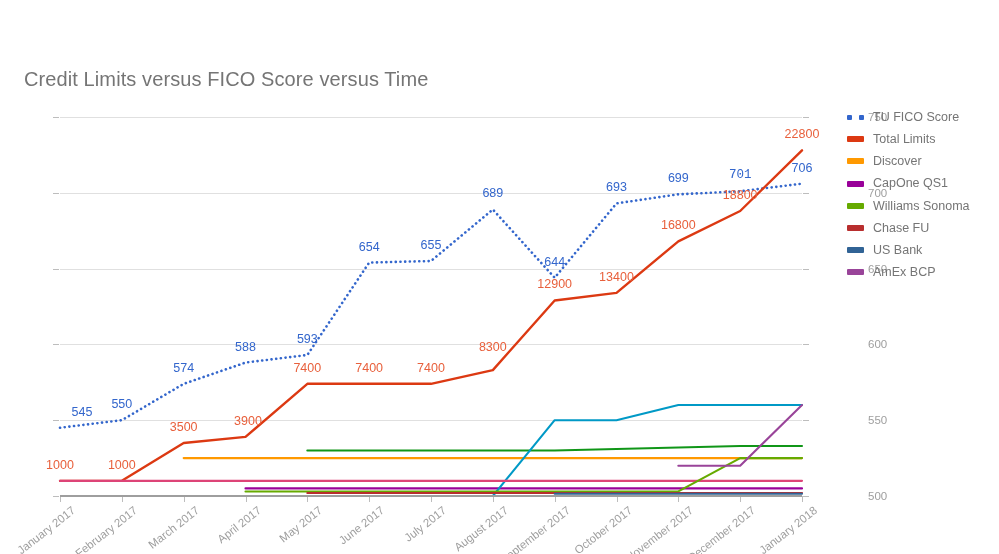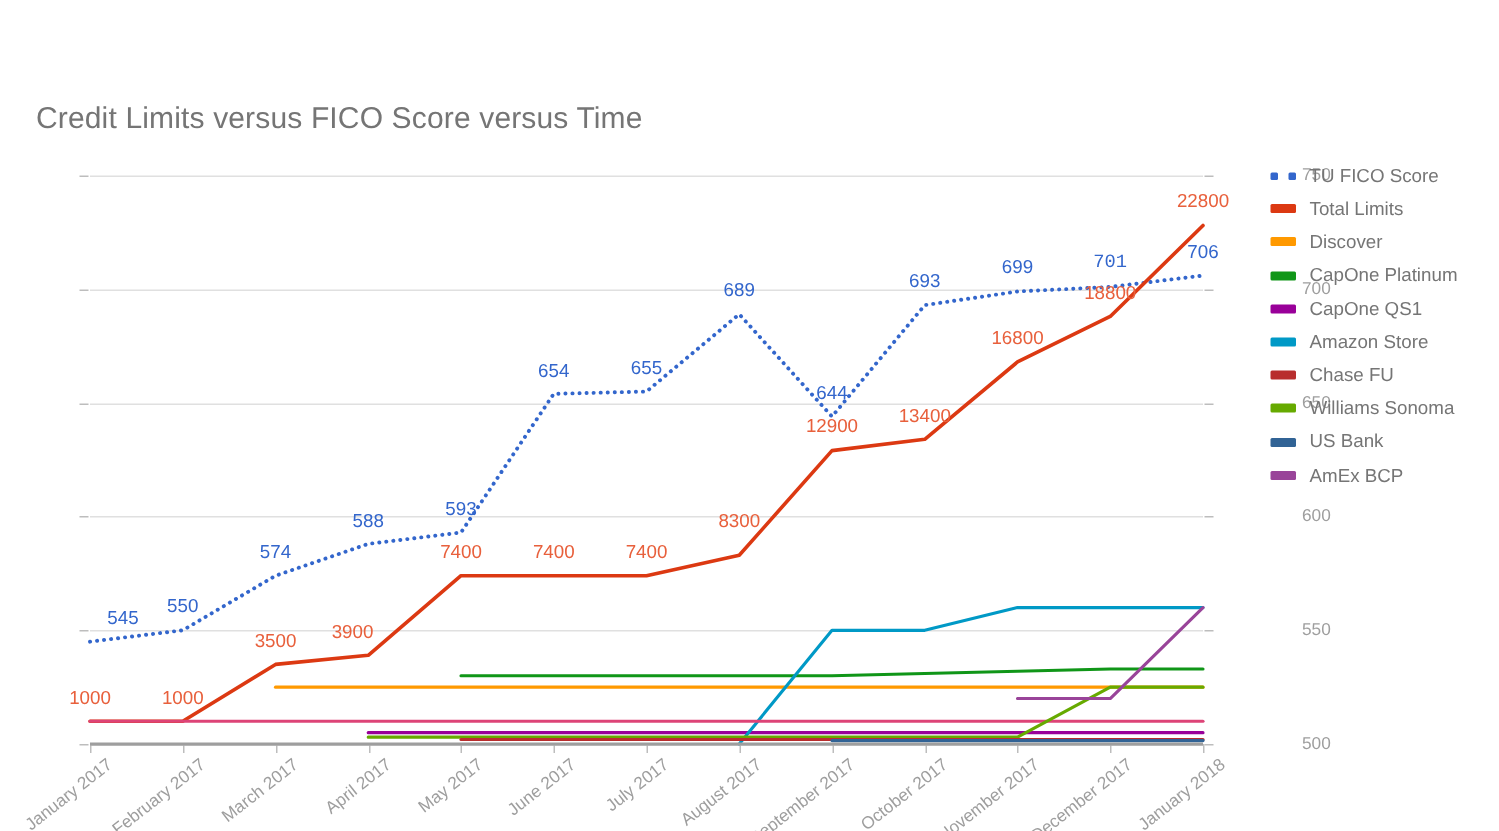--- a/index.html
+++ b/index.html
@@ -113,21 +113,21 @@
         <div class="dlabel fico" style="left: 371px; top: 135.02px;">655</div>
         <div class="dlabel fico" style="left: 432.833px; top: 83.476px;">689</div>
         <div class="dlabel fico" style="left: 494.667px; top: 151.696px;">644</div>
         <div class="dlabel fico" style="left: 556.5px; top: 77.412px;">693</div>
         <div class="dlabel fico" style="left: 618.333px; top: 68.316px;">699</div>
         <div class="dlabel fico" style="left: 680.167px; top: 65.284px; font-family: Liberation Mono, monospace;">701</div>
         <div class="dlabel fico" style="left: 742px; top: 57.704px;">706</div>
         <div class="dlabel total" style="left: 0px; top: 354.84px;">1000</div>
         <div class="dlabel total" style="left: 61.8333px; top: 354.84px;">1000</div>
         <div class="dlabel total" style="left: 123.667px; top: 316.94px;">3500</div>
-        <div class="dlabel total" style="left: 175px; top: 310.876px; text-align: center;">3900</div>
+        <div class="dlabel total" style="left: 188px; top: 310.876px; text-align: center;">3900</div>
         <div class="dlabel total" style="left: 247.333px; top: 257.816px;">7400</div>
         <div class="dlabel total" style="left: 309.167px; top: 257.816px;">7400</div>
         <div class="dlabel total" style="left: 371px; top: 257.816px;">7400</div>
         <div class="dlabel total" style="left: 432.833px; top: 237px;">8300</div>
         <div class="dlabel total" style="left: 494.667px; top: 174.436px;">12900</div>
         <div class="dlabel total" style="left: 556.5px; top: 166.856px;">13400</div>
         <div class="dlabel total" style="left: 618.333px; top: 115.312px;">16800</div>
         <div class="dlabel total" style="left: 680.167px; top: 84.992px;">18800</div>
         <div class="dlabel total" style="left: 742px; top: 24.352px; text-align: right;">22800</div>
       </div>
@@ -194,40 +194,32 @@
       </div>
       <div class="legend-row">
         <span class="swatch" style="background: rgb(220, 57, 18);"></span>
         <span class="legend-label">Total Limits</span>
       </div>
       <div class="legend-row">
         <span class="swatch" style="background: rgb(255, 153, 0);"></span>
         <span class="legend-label">Discover</span>
       </div>
       <div class="legend-row">
-        <span class="swatch" style="background: rgb(16, 150, 24);"></span>
-        <span class="legend-label">CapOne Platinum</span>
-      </div>
-      <div class="legend-row">
         <span class="swatch" style="background: rgb(153, 0, 153);"></span>
         <span class="legend-label">CapOne QS1</span>
       </div>
       <div class="legend-row">
-        <span class="swatch" style="background: rgb(0, 153, 198);"></span>
-        <span class="legend-label">Amazon Store</span>
+        <span class="swatch" style="background: rgb(102, 170, 0);"></span>
+        <span class="legend-label">Williams Sonoma</span>
       </div>
       <div class="legend-row">
         <span class="swatch" style="background: rgb(184, 46, 46);"></span>
         <span class="legend-label">Chase FU</span>
       </div>
       <div class="legend-row">
-        <span class="swatch" style="background: rgb(102, 170, 0);"></span>
-        <span class="legend-label">Williams Sonoma</span>
-      </div>
-      <div class="legend-row">
         <span class="swatch" style="background: rgb(49, 99, 149);"></span>
         <span class="legend-label">US Bank</span>
       </div>
       <div class="legend-row">
         <span class="swatch" style="background: rgb(153, 68, 153);"></span>
         <span class="legend-label">AmEx BCP</span>
       </div>
     </div>
 
 </div>

